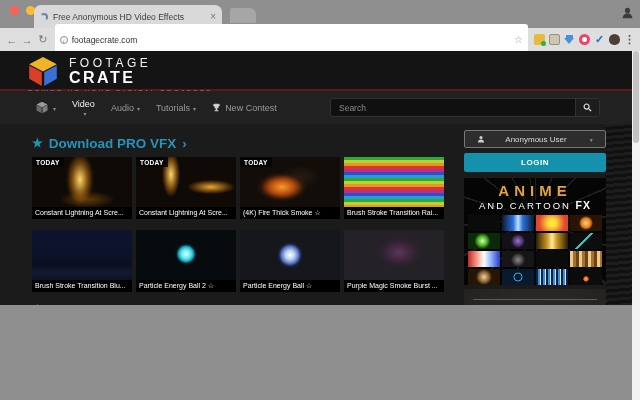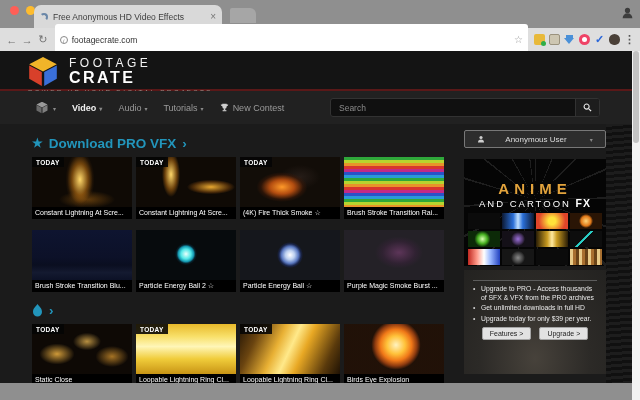--- a/index.html
+++ b/index.html
@@ -43,42 +43,42 @@
   .ext.arrow::after { content:""; position:absolute; left:0; top:4px; border-left:5.5px solid transparent;
     border-right:5.5px solid transparent; border-top:6px solid #4a90d8; }
   .ext.pocket { background:#ef4366; border-radius:50%; }
   .ext.pocket::after { content:""; position:absolute; left:3px; top:3px; width:5px; height:5px;
     border-radius:50%; background:#fff; }
   .ext.check { background:transparent; color:#2b67d9; font-size:11px; font-weight:bold; line-height:11px; text-align:center; }
   .ext.paw { background:#4a4038; border-radius:50% 50% 45% 45%; }
   .menu3 { font-size:11px; color:#555; margin:0 5px 0 4px; font-weight:bold; }
 
   
-  .page { position:absolute; top:51px; left:0; width:632px; height:332px; background:#1b1b1b; overflow:hidden; }
+  .page { position:absolute; top:51px; left:0; width:632px; height:254px; background:#1b1b1b; overflow:hidden; }
   .scrollbar { position:absolute; top:51px; right:0; width:8px; height:349px; background:#f3f3f3; }
   .scrollthumb { position:absolute; top:0; left:1px; width:6px; height:92px; background:#c3c3c3; border-radius:3px; }
 
   .site-header { height:40px; background:#141414; padding:5px 0 0 28px; border-bottom:2px solid #5a1818; }
   .logorow { display:flex; align-items:center; }
   .cube { position:relative; width:30px; height:30px; margin-right:11px; }
   .cube .f { position:absolute; inset:0; }
   .cube .top { background:#f0b429; clip-path:polygon(50% 2%, 96% 26%, 50% 50%, 4% 26%); }
   .cube .left { background:#d8402a; clip-path:polygon(4% 30%, 46% 52%, 46% 98%, 4% 74%); }
   .cube .right { background:#3a6fd8; clip-path:polygon(96% 30%, 54% 52%, 54% 98%, 96% 74%); }
   .logotext .l1 { color:#f2f2f2; font-size:12px; letter-spacing:3.5px; font-weight:300; }
   .logotext .l2 { color:#ffffff; font-size:16px; letter-spacing:2.5px; font-weight:bold; margin-top:-1px; }
   .tagline { margin-top:2px; font-size:6.5px; color:#948680; letter-spacing:2.2px; }
 
   .site-nav { height:33px; background:#212121; display:flex; align-items:center; padding-left:36px;
     position:relative; }
   .mcube { position:relative; width:12px; height:12px; margin-right:2px; }
   .mcube .top { background:#9a9a9a; } .mcube .left { background:#6a6a6a; } .mcube .right { background:#7f7f7f; }
   .caret { font-size:6px; color:#8a8a8a; margin:1px 0 0 3px; }
   .navitem { display:flex; align-items:center; font-size:9px; color:#9a9a9a; margin-right:16px; }
-  .navitem.active { color:#f0f0f0; font-weight:bold; }
+  .navitem.active { color:#f0f0f0; font-weight:normal;flex-direction:column; }
   .trophy { width:9px; height:9px; margin-right:4px; color:#cfcfcf; }
   .searchwrap { position:absolute; left:330px; top:7px; width:270px; height:19px; display:flex;
     background:#101010; border:1px solid #323232; border-radius:3px; overflow:hidden; }
   .searchwrap input { flex:1; background:transparent; border:none; outline:none; color:#cfcfcf;
     font-size:8.5px; padding:0 8px; font-family:"Liberation Sans", sans-serif; }
   .searchwrap input::placeholder { color:#8a8a8a; }
   .searchbtn { width:24px; background:#1d1d1d; border-left:1px solid #323232; display:flex;
     align-items:center; justify-content:center; }
   .mag { width:9px; height:9px; }
 
@@ -114,21 +114,21 @@
   
   .aside { position:absolute; left:464px; top:79px; width:142px; }
   .userbtn { width:142px; height:18px; background:#2d2d2d; border:1px solid #787878; border-radius:2px;
     display:flex; align-items:center; justify-content:center; gap:20px; color:#dcdcdc; font-size:8px; }
   .person { width:8px; height:8px; color:#cfcfcf; }
   .authrow { display:flex; gap:6px; margin-top:5px; }
   .tealbtn { flex:1; height:19px; background:#1591ad; color:#fff; font-size:8px; font-weight:bold;
     display:flex; align-items:center; justify-content:center; letter-spacing:.5px; border-radius:2px; }
   .ad { margin-top:6px; width:142px; height:107px; background:
     repeating-conic-gradient(from 0deg at 50% 38%, rgba(255,255,255,.10) 0deg 1.5deg, transparent 1.5deg 22deg), #050505;
-    text-align:center; padding-top:22px; overflow:hidden; }
+    text-align:center; padding-top:5px; overflow:hidden; }
   .ad .l1 { color:#e2a33c; font-size:15px; font-weight:bold; letter-spacing:5px; line-height:1.05; }
   .ad .l2 { color:#fff; font-size:9.5px; letter-spacing:2px; line-height:1.15; }
   .ad .l2 b { font-size:10.5px; letter-spacing:1px; }
   .adgrid { margin-top:3px; display:grid; grid-template-columns:repeat(4,32px); gap:2px; justify-content:center; }
   .tile { width:32px; height:16px; }
   .a1{background:#0b0b0b}
   .a2{background:linear-gradient(90deg,#0c1830,#2a6fd8 35%,#bfe0ff 50%,#2a6fd8 65%,#0c1830)}
   .a3{background:radial-gradient(circle,#ffe23a 20%,#e0452a 75%)}
   .a4{background:radial-gradient(circle 7px at 50% 50%,#ffd57a,#e07818 70%,#2a1505),#2a1505}
   .a5{background:radial-gradient(circle 8px at 45% 50%,#d8ffb0,#46b020 60%,#0c2a08),#0c2008}
@@ -355,20 +355,21 @@
     <div class="aside">
       <div class="userbtn">
         <svg class="person" viewBox="0 0 16 16">
           <circle cx="8" cy="5" r="3.2" fill="currentColor"></circle>
           <path d="M2 15 a6 6 0 0 1 12 0 Z" fill="currentColor"></path>
         </svg>
         <span>Anonymous User</span>
         <span class="caret">▾</span>
       </div>
       <div class="authrow">
+        <div class="tealbtn">LOGIN</div>
       </div>
 
       <div class="ad">
         <div class="l1">ANIME</div>
         <div class="l2">
           <span>AND CARTOON</span>
           <b>FX</b>
         </div>
         <div class="adgrid">
           <span class="tile a1"></span>

